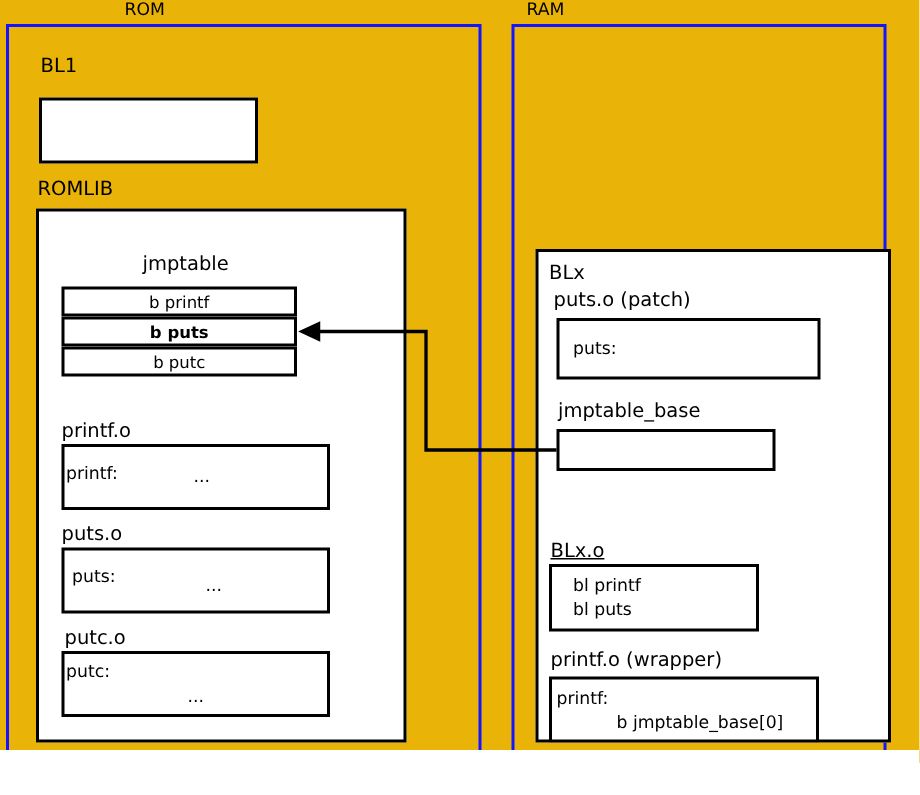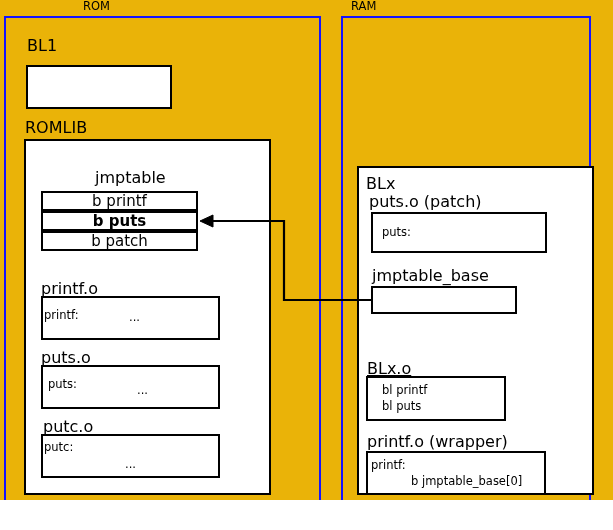--- a/index.html
+++ b/index.html
@@ -10,21 +10,21 @@
   #canvas {
     position: relative;
     width: 613px;
     height: 500px;
     background: #eab308;
     font-family: "DejaVu Sans", sans-serif;
     overflow: hidden;
   }
   .lbl {
     position: absolute;
-    font-size: 16px;
+    font-size: 13px;
     color: #000000;
     white-space: nowrap;
     line-height: 1;
   }
   .region {
     position: absolute;
     border: 2px solid #1414ff;
     background: transparent;
     box-sizing: border-box;
   }
@@ -49,21 +49,21 @@
     line-height: 1.18;
   }
   .jmprow {
     position: absolute;
     border: 2px solid #000000;
     background: #ffffff;
     box-sizing: border-box;
     display: flex;
     align-items: center;
     justify-content: center;
-    font-size: 15px;
+    font-size: 11px;
     color: #000000;
   }
   svg.wires {
     position: absolute;
     left: 0;
     top: 0;
     width: 613px;
     height: 530px;
     overflow: visible;
     pointer-events: none;
@@ -82,21 +82,21 @@
     <span class="box-text" style="left:6px; top:5px;"></span>
   </div>
 
   <div class="lbl" style="left:25px; top:120px;">ROMLIB</div>
   <div class="box" style="left:24px; top:139px; width:247px; height:356px;"></div>
 
   <div class="lbl" style="left:47px; top:170px;margin-left:48px;">jmptable</div>
 
   <div class="jmprow" style="left:41px; top:191px; width:157px; height:20px;">b printf</div>
   <div class="jmprow" style="left:41px; top:211px; width:157px; height:20px;font-weight:bold;">b puts</div>
-  <div class="jmprow" style="left:41px; top:231px; width:157px; height:20px;">b patch</div>
+  <div class="jmprow" style="left:41px; top:231px; width:157px; height:20px;">b putc</div>
 
   <div class="lbl" style="left:41px; top:281px;">printf.o</div>
   <div class="box" style="left:41px; top:296px; width:179px; height:44px;">
     <span class="box-text" style="left:1px; top:11px;">printf:</span>
     <span class="box-text" style="left:86px; top:13px;">...</span>
   </div>
 
   <div class="lbl" style="left:41px; top:350px;">puts.o</div>
   <div class="box" style="left:41px; top:365px; width:179px; height:44px;">
     <span class="box-text" style="left:5px; top:11px;">puts:</span>

